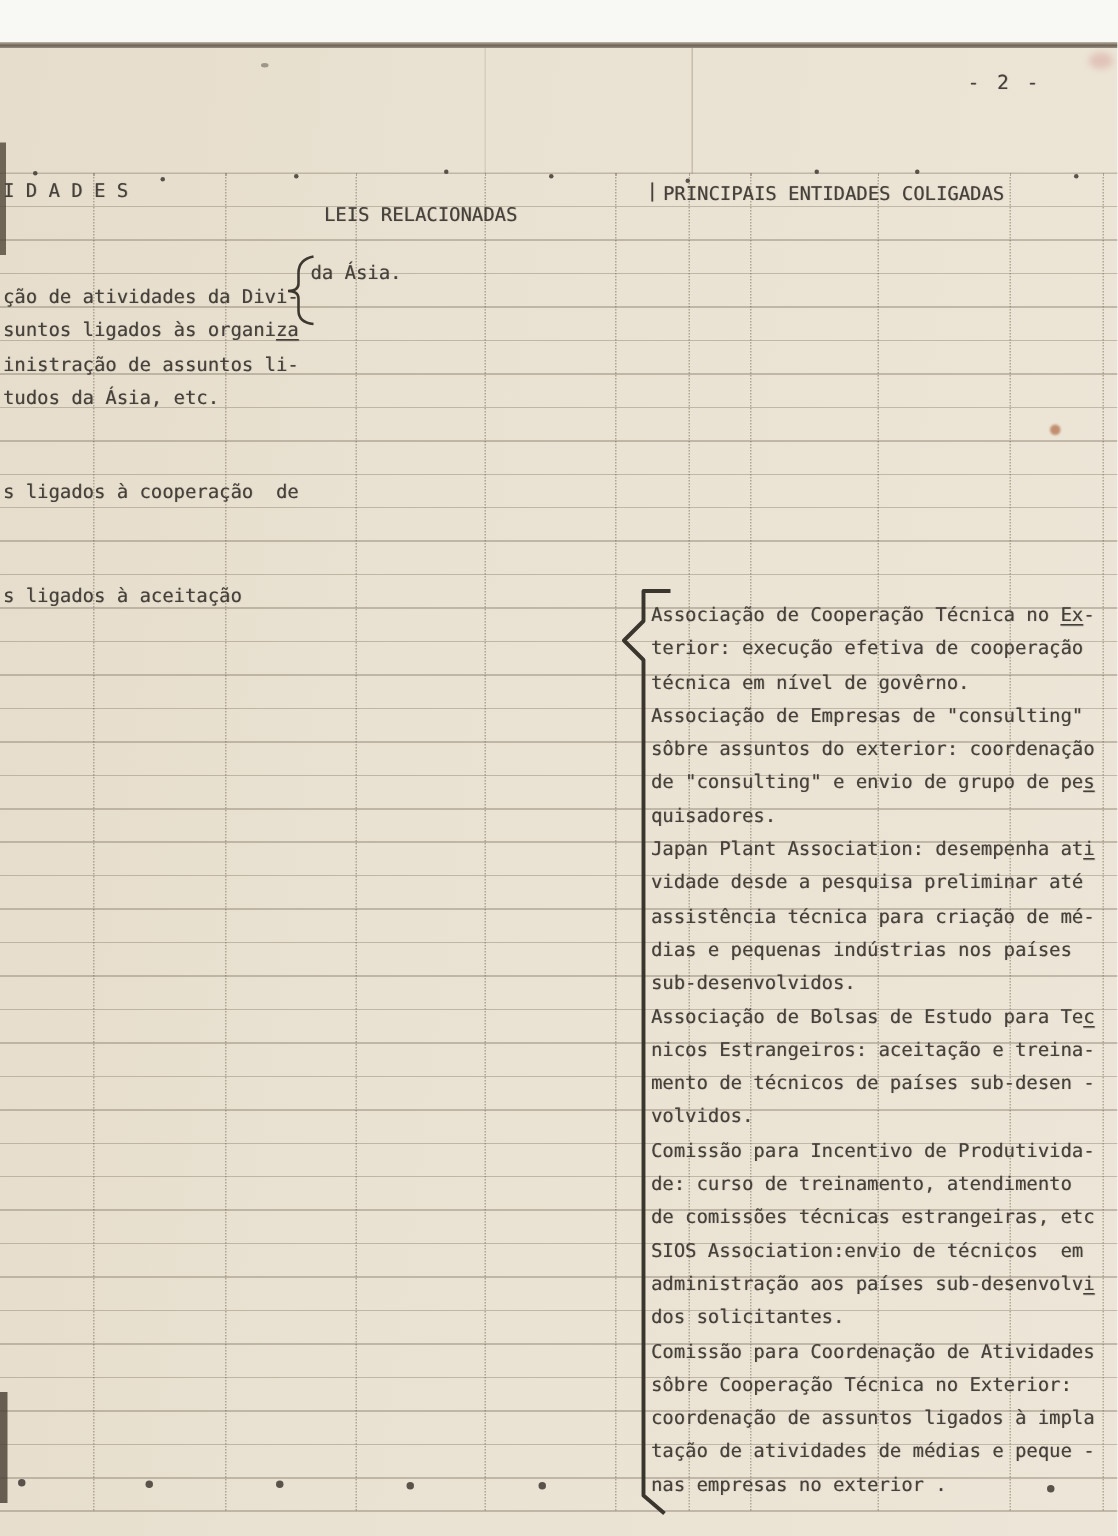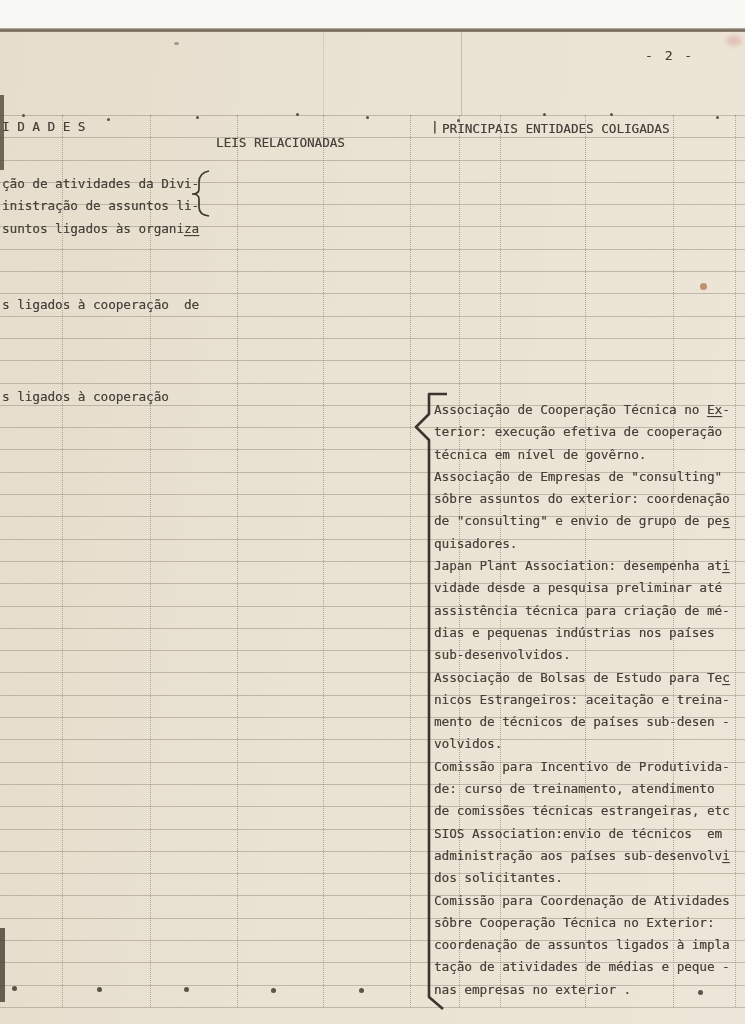--- a/index.html
+++ b/index.html
@@ -78,25 +78,25 @@
 <span class="dot small" style="left:22px;top:114px"></span>
 <span class="dot small" style="left:107px;top:118px"></span>
 <span class="dot small" style="left:196px;top:116px"></span>
 <span class="dot small" style="left:296px;top:113px"></span>
 <span class="dot small" style="left:366px;top:116px"></span>
 <span class="dot small" style="left:457px;top:119px"></span>
 <span class="dot small" style="left:543px;top:113px"></span>
 <span class="dot small" style="left:610px;top:113px"></span>
 <span class="dot small" style="left:716px;top:116px"></span>
 
-<div class="tw" style="left:2px;top:173px"><div class="tline">ção de atividades da Divi-</div><div class="tline">inistração de assuntos li-</div><div class="tline">suntos ligados às organi<span class="und">za</span></div></div>
-<div class="tw" style="left:2px;top:294px">s ligados à cooperação  de</div>
-<div class="tw" style="left:2px;top:386px">s ligados à cooperação</div>
+<div class="tw" style="left:2px;top:187px"><div class="tline">ção de atividades da Divi-</div><div class="tline">suntos ligados às organi<span class="und">za</span></div><div class="tline">inistração de assuntos li-</div><div class="tline">tudos da Ásia, etc.</div></div>
+<div class="tw" style="left:2px;top:317px">s ligados à cooperação  de</div>
+<div class="tw" style="left:2px;top:386px">s ligados à aceitação</div>
 
-<div class="tw" style="left:207px;top:171px"></div>
+<div class="tw" style="left:207px;top:171px"><div class="tline">da Ásia.</div></div>
 
 <div class="tw" style="left:434px;top:399px;width:306px"><div class="tline">Associação de Cooperação Técnica no <span class="und">Ex</span>-</div><div class="tline">terior: execução efetiva de cooperação</div><div class="tline">técnica em nível de govêrno.</div><div class="tline">Associação de Empresas de "consulting"</div><div class="tline">sôbre assuntos do exterior: coordenação</div><div class="tline">de "consulting" e envio de grupo de pe<span class="und">s</span></div><div class="tline">quisadores.</div><div class="tline">Japan Plant Association: desempenha at<span class="und">i</span></div><div class="tline">vidade desde a pesquisa preliminar até</div><div class="tline">assistência técnica para criação de mé-</div><div class="tline">dias e pequenas indústrias nos países</div><div class="tline">sub-desenvolvidos.</div><div class="tline">Associação de Bolsas de Estudo para Te<span class="und">c</span></div><div class="tline">nicos Estrangeiros: aceitação e treina-</div><div class="tline">mento de técnicos de países sub-desen -</div><div class="tline">volvidos.</div><div class="tline">Comissão para Incentivo de Produtivida-</div><div class="tline">de: curso de treinamento, atendimento</div><div class="tline">de comissões técnicas estrangeiras, etc</div><div class="tline">SIOS Association:envio de técnicos  em</div><div class="tline">administração aos países sub-desenvolv<span class="und">i</span></div><div class="tline">dos solicitantes.</div><div class="tline">Comissão para Coordenação de Atividades</div><div class="tline">sôbre Cooperação Técnica no Exterior:</div><div class="tline">coordenação de assuntos ligados à impla</div><div class="tline">tação de atividades de médias e peque -</div><div class="tline">nas empresas no exterior .</div></div>
 
 <svg class="overlay" width="745" height="1024">
 
   <path d="M209,171 Q199,173 199,182 L199,189 Q199,194 192,194 Q199,194 199,199 L199,207 Q199,215 209,216" fill="none" stroke="#3c382f" stroke-width="1.7"></path>
 
   <polyline points="447,394 429,394 429,414 416,427 429,440 429,997 443,1009" fill="none" stroke="#3a362e" stroke-width="2.6" stroke-linejoin="round"></polyline>
 </svg>
 

